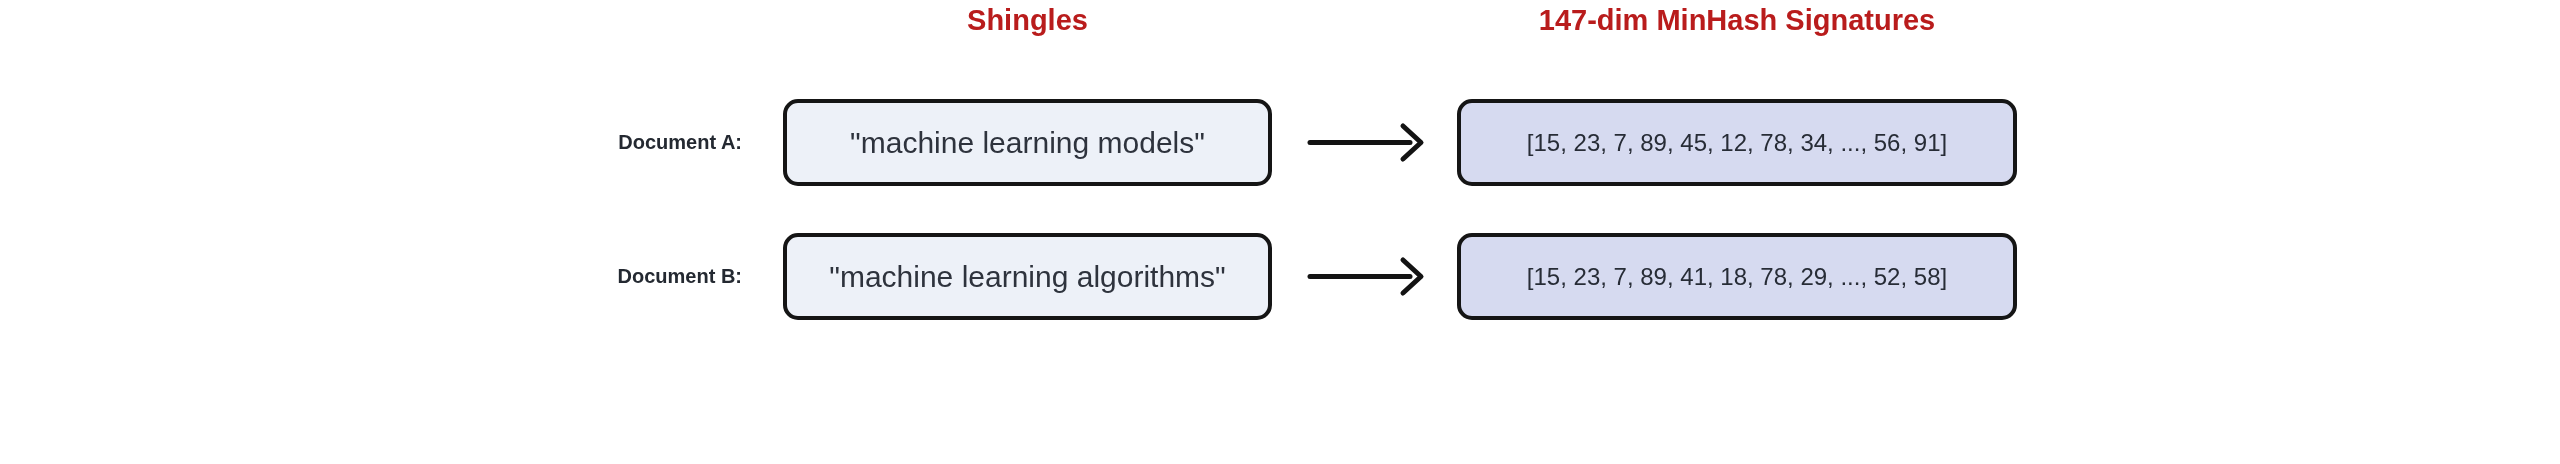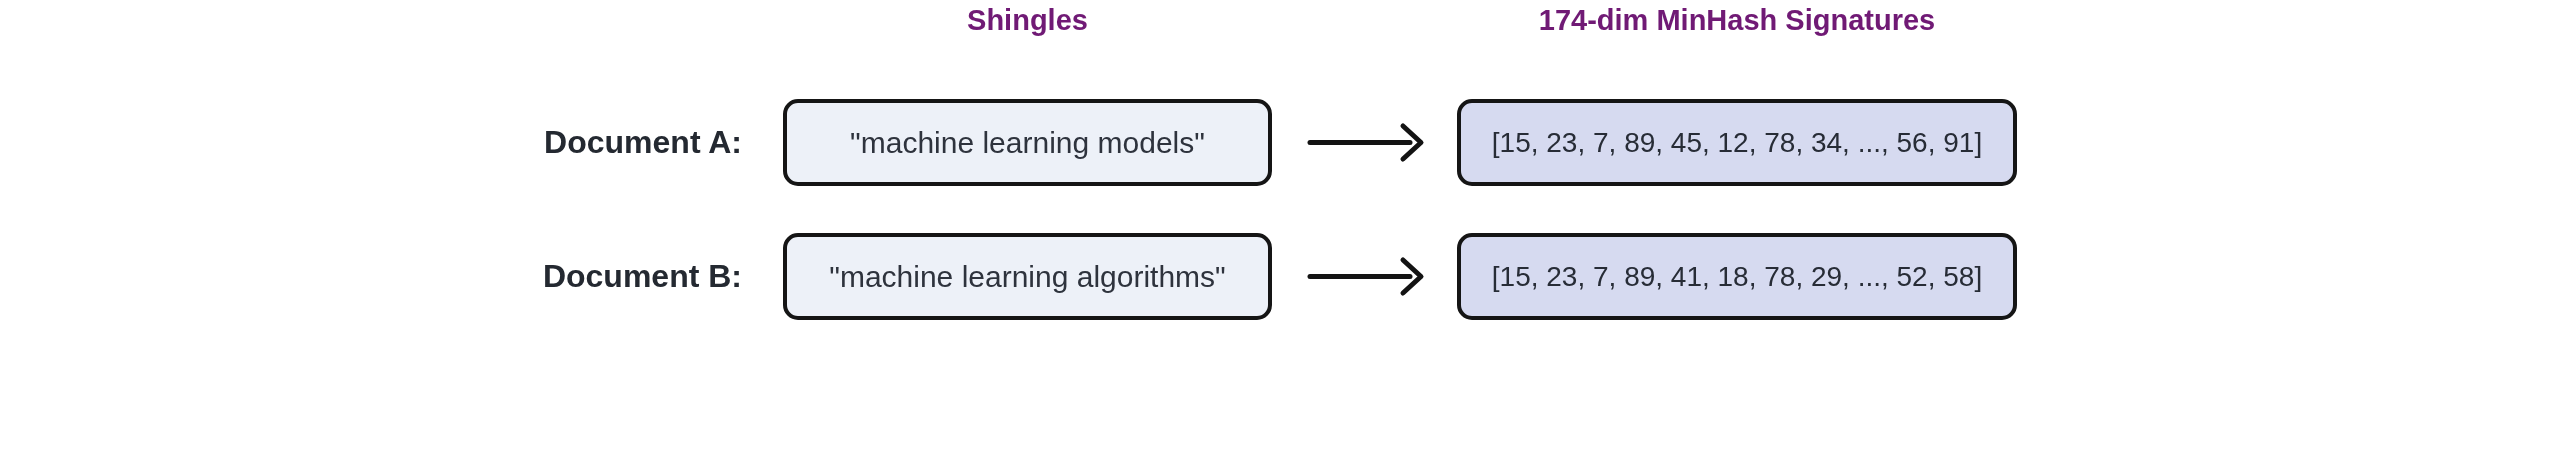--- a/index.html
+++ b/index.html
@@ -16,21 +16,21 @@
     overflow: hidden;
   }
   .col-header {
     position: absolute;
     top: 2px;
     height: 36px;
     line-height: 36px;
     text-align: center;
     font-size: 29px;
     font-weight: bold;
-    color: #701a75;
+    color: #b91c1c;
     white-space: nowrap;
   }
   .col-header.shingles   { left: 783px;  width: 489px; }
   .col-header.signatures { left: 1457px; width: 560px; }
 
   .doc-row {
     position: absolute;
     left: 0;
     width: 100%;
     height: 87px;
@@ -41,21 +41,21 @@
 
   .doc-label {
     position: absolute;
     left: 400px;
     width: 342px;
     top: 0;
     height: 100%;
     display: flex;
     align-items: center;
     justify-content: flex-end;
-    font-size: 32px;
+    font-size: 20px;
     font-weight: bold;
     color: #242931;
     white-space: nowrap;
   }
   .box {
     position: absolute;
     top: 0;
     height: 100%;
     box-sizing: border-box;
     border: 4px solid #151515;
@@ -69,40 +69,40 @@
     left: 783px;
     width: 489px;
     background: #edf1f8;
     font-size: 30px;
     color: #2e333d;
   }
   .sig-box {
     left: 1457px;
     width: 560px;
     background: #d6daf0;
-    font-size: 28px;
+    font-size: 24px;
     color: #272c36;
   }
   .arrow-wrap {
     position: absolute;
     left: 1298px;
     width: 140px;
     top: 0;
     height: 100%;
   }
   .arrow-wrap svg { display: block; width: 140px; height: 87px; }
 </style>
 </head>
 <body>
 
 <div class="canvas">
 
   <div class="col-header shingles">Shingles</div>
 
-  <div class="col-header signatures">174-dim MinHash Signatures</div>
+  <div class="col-header signatures">147-dim MinHash Signatures</div>
 
   <div class="doc-row r0">
     <div class="doc-label">Document A:</div>
     <div class="box shingle-box">
       <span>"machine learning models"</span>
     </div>
     <div class="arrow-wrap">
       <svg viewBox="0 0 140 87" xmlns="http://www.w3.org/2000/svg">
         <line x1="12" y1="43.5" x2="112" y2="43.5" stroke="#131313" stroke-width="5" stroke-linecap="round"></line>
         <polyline points="105,27 123,43.5 105,60" fill="none" stroke="#131313" stroke-width="5" stroke-linecap="round" stroke-linejoin="round"></polyline>

